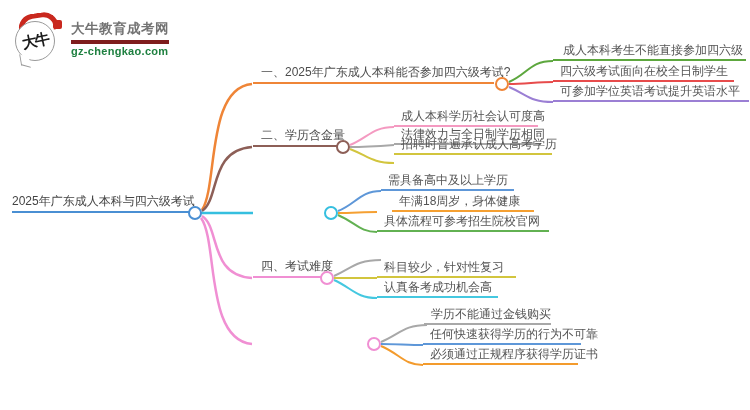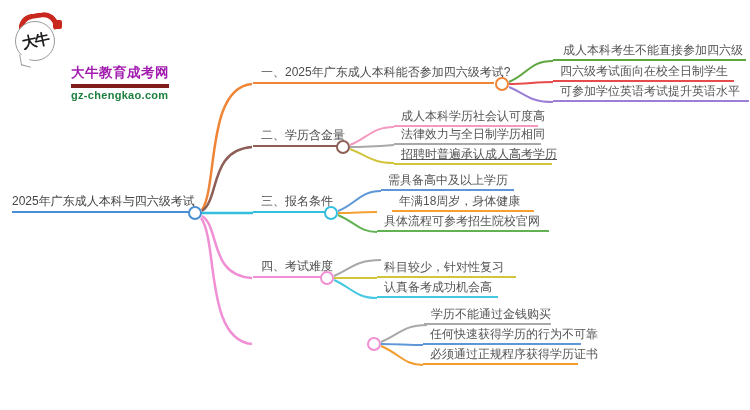--- a/index.html
+++ b/index.html
@@ -73,41 +73,40 @@
   <div class="logo">
     <div class="logo-mark">
       <div class="logo-hat"></div>
       <div class="logo-bubble">
         <span class="logo-char">大牛</span>
       </div>
       <div class="logo-tail"></div>
       <div class="logo-seal"></div>
     </div>
     <div class="logo-text">
-      <div class="logo-title" style="color: #a21caf; margin-top: 44px;">大牛教育成考网</div>
+      <div class="logo-title" style="color: #737373;">大牛教育成考网</div>
       <div class="logo-domain" style="color: rgb(30, 128, 64);">gz-chengkao.com</div>
     </div>
   </div>
 
   <div class="node root-label" style="left: 12px; top: 192px; width: 177px; border-bottom-color: rgb(74, 143, 211);">2025年广东成人本科与四六级考试</div>
   <div class="handle" style="left: 188px; top: 206px; border-color: rgb(74, 143, 211);"></div>
 
   <div class="node topic" style="left: 253px; top: 64px; width: 241px; border-bottom-color: rgb(239, 133, 55);">一、2025年广东成人本科能否参加四六级考试?</div>
   <div class="handle" style="left: 495px; top: 77px; border-color: rgb(239, 133, 55);"></div>
   <div class="node leaf" style="left: 553px; top: 42px; width: 193px; border-bottom-color: rgb(93, 167, 62); text-align: center;">成人本科考生不能直接参加四六级</div>
   <div class="node leaf" style="left: 553px; top: 63px; width: 181px; border-bottom-color: rgb(231, 76, 76);">四六级考试面向在校全日制学生</div>
   <div class="node leaf" style="left: 553px; top: 83px; width: 196px; border-bottom-color: rgb(155, 127, 212);">可参加学位英语考试提升英语水平</div>
 
   <div class="node topic" style="left: 253px; top: 127px; width: 84px; border-bottom-color: rgb(141, 95, 87);">二、学历含金量</div>
   <div class="handle" style="left: 336px; top: 140px; border-color: rgb(141, 95, 87);"></div>
   <div class="node leaf" style="left: 394px; top: 108px; width: 144px; border-bottom-color: rgb(244, 154, 193);">成人本科学历社会认可度高</div>
   <div class="node leaf" style="left: 394px; top: 126px; width: 147px; border-bottom-color: rgb(168, 168, 168);">法律效力与全日制学历相同</div>
-  <div class="node leaf" style="left: 394px; top: 146px; width: 158px; border-bottom-color: rgb(210, 197, 62); text-decoration: underline;">招聘时普遍承认成人高考学历</div>
+  <div class="node leaf" style="left: 394px; top: 136px; width: 158px; border-bottom-color: rgb(210, 197, 62);">招聘时普遍承认成人高考学历</div>
 
-  <div class="node topic" style="left: 253px; top: 193px; width: 72px; border-bottom-color: rgb(53, 191, 223);">三、报名条件</div>
   <div class="handle" style="left: 324px; top: 206px; border-color: rgb(53, 191, 223);"></div>
   <div class="node leaf" style="left: 381px; top: 172px; width: 133px; border-bottom-color: rgb(94, 151, 216);">需具备高中及以上学历</div>
   <div class="node leaf" style="left: 392px; top: 193px; width: 142px; border-bottom-color: rgb(245, 160, 50);">年满18周岁，身体健康</div>
   <div class="node leaf" style="left: 377px; top: 213px; width: 172px; border-bottom-color: rgb(98, 177, 82);">具体流程可参考招生院校官网</div>
 
   <div class="node topic" style="left: 253px; top: 258px; width: 68px; border-bottom-color: rgb(240, 143, 211);">四、考试难度</div>
   <div class="handle" style="left: 320px; top: 271px; border-color: rgb(240, 143, 211);"></div>
   <div class="node leaf" style="left: 377px; top: 259px; width: 139px; border-bottom-color: rgb(210, 197, 62);">科目较少，针对性复习</div>
   <div class="node leaf" style="left: 377px; top: 279px; width: 121px; border-bottom-color: rgb(69, 200, 224);">认真备考成功机会高</div>
 

